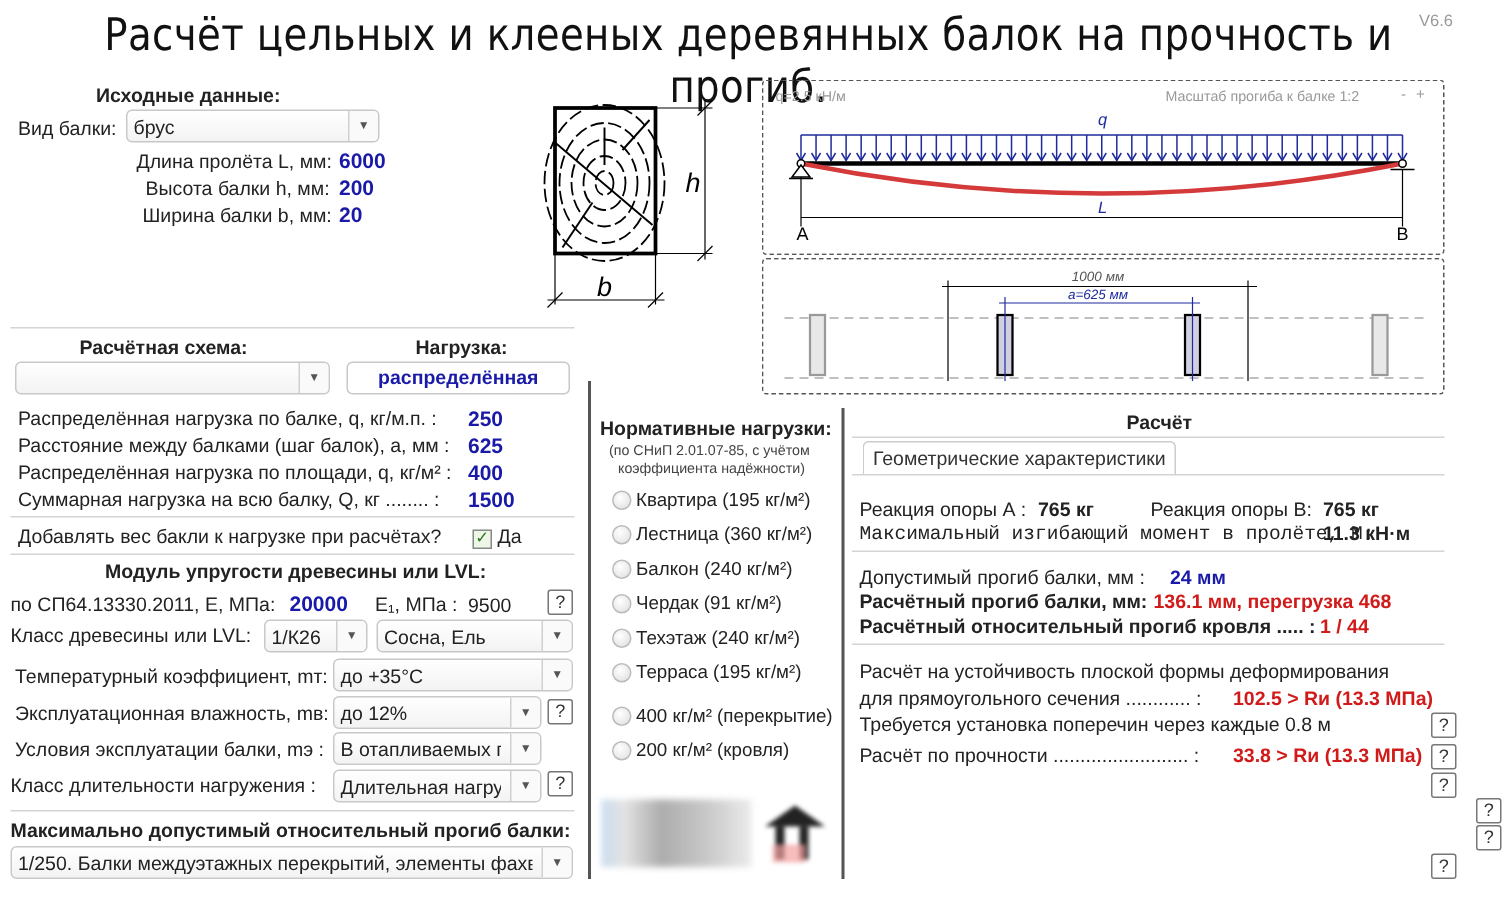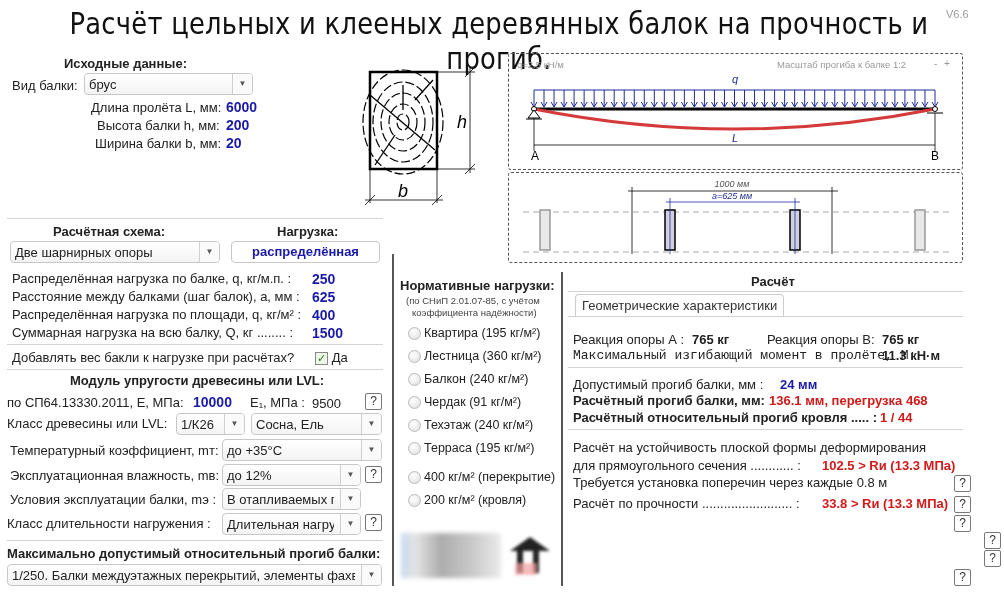--- a/index.html
+++ b/index.html
@@ -194,21 +194,20 @@
   <line x1="158" y1="30" x2="292" y2="30" stroke="#1f2b9b" stroke-width="0.8"></line>
   <text x="224" y="15" font-family="Liberation Sans, sans-serif" font-style="italic" font-size="9" fill="#555" text-anchor="middle">1000 мм</text>
   <text x="224" y="27" font-family="Liberation Sans, sans-serif" font-style="italic" font-size="9" fill="#1f2b9b" text-anchor="middle">а=625 мм</text>
 </svg>
 
 <div class="hr" style="left:7px; top:218px; width:376px;"></div>
 
 <div class="label h-bold" style="left:53px; top:224px;">Расчётная схема:</div>
 <div class="label h-bold" style="left:277px; top:224px;">Нагрузка:</div>
 <div class="select" style="left:10px; top:241px; width:210px;">
-  <span class="txt">Две шарнирных опоры</span>
   <span class="arrow">▼</span>
 </div>
 <div class="abs" style="left:231px; top:241px; width:149px; height:22px; border:1px solid #c8c8c8; border-radius:4px; text-align:center; line-height:20px; font-weight:bold; color:#1a1aa8; font-size:13px;">распределённая</div>
 
 <div class="label" style="left:12px; top:271px;">Распределённая нагрузка по балке, q, кг/м.п.   :</div>
 <div class="label blue-val" style="left:312px; top:271px;">250</div>
 <div class="label" style="left:12px; top:289px;">Расстояние между балками (шаг балок), а, мм :</div>
 <div class="label blue-val" style="left:312px; top:289px;">625</div>
 <div class="label" style="left:12px; top:307px;">Распределённая нагрузка по площади, q, кг/м² :</div>
 <div class="label blue-val" style="left:312px; top:307px;">400</div>
@@ -218,21 +217,21 @@
 <div class="hr" style="left:7px; top:344px; width:376px;"></div>
 <div class="label" style="left:12px; top:350px;">Добавлять вес бакли к нагрузке при расчётах?</div>
 <div class="label" style="left:315px; top:350px;">
   <span class="check">✓</span>
   <span>Да</span>
 </div>
 <div class="hr" style="left:7px; top:369px; width:376px;"></div>
 
 <div class="label h-bold" style="left:70px; top:373px;">Модуль упругости древесины или LVL:</div>
 <div class="label" style="left:7px; top:395px;">по СП64.13330.2011, Е, МПа:</div>
-<div class="label blue-val" style="left:193px; top:394px;">10000</div>
+<div class="label blue-val" style="left:193px; top:394px;">20000</div>
 <div class="label" style="left:250px; top:395px;">Е₁, МПа :</div>
 <div class="label" style="left:312px; top:396px;">9500</div>
 <div class="qbtn" style="left:365px; top:393px;">?</div>
 
 <div class="label" style="left:7px; top:416px;">Класс древесины или LVL:</div>
 <div class="select" style="left:176px; top:413px; width:69px;">
   <span class="txt">1/К26</span>
   <span class="arrow">▼</span>
 </div>
 <div class="select" style="left:251px; top:413px; width:131px;">

